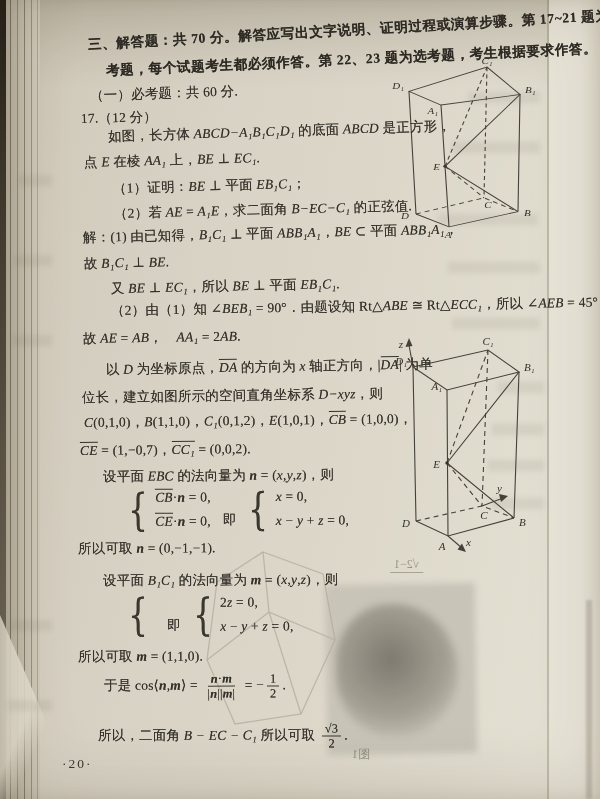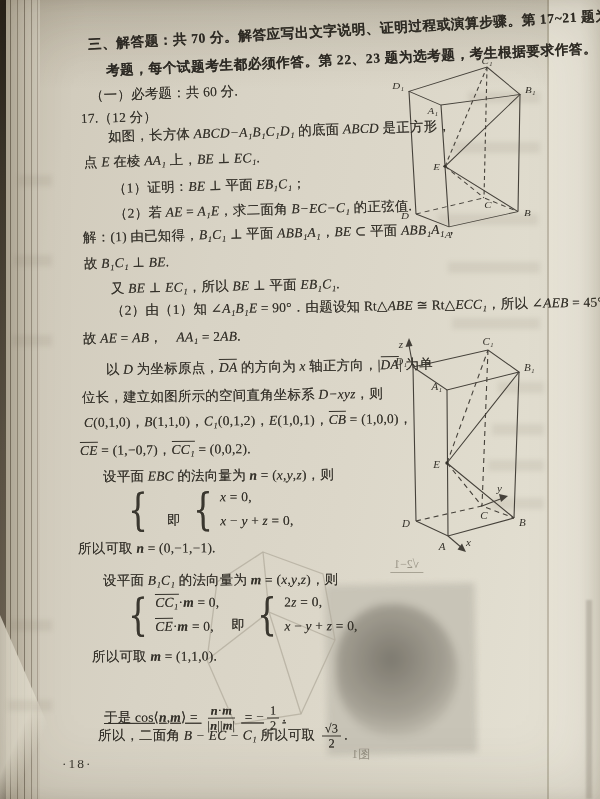--- a/index.html
+++ b/index.html
@@ -159,59 +159,59 @@
       <div class="line hd" style="left: 106px; top: 62px; transform: rotate(-2.6deg);"><span>考题，每个试题考生都必须作答。第 22、23 题为选考题，考生根据要求作答。</span></div>
       <div class="line" style="left: 90px; top: 87px; transform: rotate(-1.8deg);"><span>（一）必考题：共 60 分.</span></div>
       <div class="line" style="left: 81px; top: 110px; transform: rotate(-1.6deg);"><span>17.（12 分）</span></div>
       <div class="line" style="left: 108px; top: 128px; transform: rotate(-1.8deg);"><span>如图，长方体 </span><span class="mi">ABCD−A₁B₁C₁D₁</span><span> 的底面 </span><span class="mi">ABCD</span><span> 是正方形，</span></div>
       <div class="line" style="left: 84px; top: 154px; transform: rotate(-1.6deg);"><span>点 </span><span class="mi">E</span><span> 在棱 </span><span class="mi">AA₁</span><span> 上，</span><span class="mi">BE</span><span> ⊥ </span><span class="mi">EC₁</span><span>.</span></div>
       <div class="line" style="left: 113px; top: 180px; transform: rotate(-1.6deg);"><span>（1）证明：</span><span class="mi">BE</span><span> ⊥ 平面 </span><span class="mi">EB₁C₁</span><span>；</span></div>
       <div class="line" style="left: 114px; top: 205px; transform: rotate(-1.5deg);"><span>（2）若 </span><span class="mi">AE</span><span> = </span><span class="mi">A₁E</span><span>，求二面角 </span><span class="mi">B−EC−C₁</span><span> 的正弦值.</span></div>
       <div class="line" style="left: 83px; top: 229px; transform: rotate(-1.3deg);"><span>解：(1) 由已知得，</span><span class="mi">B₁C₁</span><span> ⊥ 平面 </span><span class="mi">ABB₁A₁</span><span>，</span><span class="mi">BE</span><span> ⊂ 平面 </span><span class="mi">ABB₁A₁</span><span>，</span></div>
       <div class="line" style="left: 84px; top: 255px; transform: rotate(-1.2deg);"><span>故 </span><span class="mi">B₁C₁</span><span> ⊥ </span><span class="mi">BE</span><span>.</span></div>
       <div class="line" style="left: 111px; top: 280px; transform: rotate(-1.2deg);"><span>又 </span><span class="mi">BE</span><span> ⊥ </span><span class="mi">EC₁</span><span>，所以 </span><span class="mi">BE</span><span> ⊥ 平面 </span><span class="mi">EB₁C₁</span><span>.</span></div>
-      <div class="line" style="left: 111px; top: 302px; transform: rotate(-1deg);"><span>（2）由（1）知 ∠</span><span class="mi">A₁B₁E</span><span> = 90°．由题设知 Rt△</span><span class="mi">ABE</span><span> ≅ Rt△</span><span class="mi">ECC₁</span><span>，所以 ∠</span><span class="mi">AEB</span><span> = 45°，</span></div>
+      <div class="line" style="left: 111px; top: 302px; transform: rotate(-1deg);"><span>（2）由（1）知 ∠</span><span class="mi">BEB₁</span><span> = 90°．由题设知 Rt△</span><span class="mi">ABE</span><span> ≅ Rt△</span><span class="mi">ECC₁</span><span>，所以 ∠</span><span class="mi">AEB</span><span> = 45°，</span></div>
       <div class="line" style="left: 83px; top: 330px; transform: rotate(-0.9deg);"><span>故 </span><span class="mi">AE</span><span> = </span><span class="mi">AB</span><span>，　</span><span class="mi">AA₁</span><span> = 2</span><span class="mi">AB</span><span>.</span></div>
       <div class="line" style="left: 106px; top: 361px; transform: rotate(-1deg);"><span>以 </span><span class="mi">D</span><span> 为坐标原点，</span><span class="mi vec">DA</span><span> 的方向为 </span><span class="mi">x</span><span> 轴正方向，|</span><span class="mi vec">DA</span><span>| 为单</span></div>
       <div class="line" style="left: 82px; top: 389px; transform: rotate(-0.8deg);"><span>位长，建立如图所示的空间直角坐标系 </span><span class="mi">D−xyz</span><span>，则</span></div>
       <div class="line" style="left: 84px; top: 414px; transform: rotate(-0.7deg);"><span class="mi">C</span><span>(0,1,0)，</span><span class="mi">B</span><span>(1,1,0)，</span><span class="mi">C₁</span><span>(0,1,2)，</span><span class="mi">E</span><span>(1,0,1)，</span><span class="mi vec">CB</span><span> = (1,0,0)，</span></div>
       <div class="line" style="left: 80px; top: 442px; transform: rotate(-0.6deg);"><span class="mi vec">CE</span><span> = (1,−0,7)，</span><span class="mi vec">CC₁</span><span> = (0,0,2).</span></div>
       <div class="line" style="left: 103px; top: 468px; transform: rotate(-0.5deg);"><span>设平面 </span><span class="mi">EBC</span><span> 的法向量为 </span><span class="mb">n</span><span> = (</span><span class="mi">x</span><span>,</span><span class="mi">y</span><span>,</span><span class="mi">z</span><span>)，则</span></div>
       <div class="line" style="left: 124px; top: 490px; transform: rotate(-0.4deg);"><span class="sysg">
           <span class="brace">{</span>
+          <span class="sysrows">
+            <span class="sysrow"><span class="mi vec">CB</span><span>·</span><span class="mb">n</span><span> = 0,</span></span>
+            <span class="sysrow"><span class="mi vec">CE</span><span>·</span><span class="mb">n</span><span> = 0,</span></span>
+          </span>
         </span><span class="mid">即</span><span class="sysg">
           <span class="brace">{</span>
           <span class="sysrows">
             <span class="sysrow"><span class="mi">x</span><span> = 0,</span></span>
             <span class="sysrow"><span class="mi">x</span><span> − </span><span class="mi">y</span><span> + </span><span class="mi">z</span><span> = 0,</span></span>
           </span>
         </span></div>
       <div class="line" style="left: 78px; top: 540px; transform: rotate(-0.3deg); font-family: Liberation Serif, serif;"><span>所以可取 </span><span class="mb">n</span><span> = (0,−1,−1).</span></div>
       <div class="line" style="left: 103px; top: 572px; transform: rotate(-0.3deg);"><span>设平面 </span><span class="mi">B₁C₁</span><span> 的法向量为 </span><span class="mb">m</span><span> = (</span><span class="mi">x</span><span>,</span><span class="mi">y</span><span>,</span><span class="mi">z</span><span>)，则</span></div>
       <div class="line" style="left: 124px; top: 595px; transform: rotate(-0.2deg);"><span class="sysg">
           <span class="brace">{</span>
-          <span class="sysrows">
-            <span class="sysrow"><span class="mi vec">CC₁</span><span>·</span><span class="mb">m</span><span> = 0,</span></span>
-            <span class="sysrow"><span class="mi vec">CE</span><span>·</span><span class="mb">m</span><span> = 0,</span></span>
-          </span>
         </span><span class="mid">即</span><span class="sysg">
           <span class="brace">{</span>
           <span class="sysrows">
             <span class="sysrow"><span>2</span><span class="mi">z</span><span> = 0,</span></span>
             <span class="sysrow"><span class="mi">x</span><span> − </span><span class="mi">y</span><span> + </span><span class="mi">z</span><span> = 0,</span></span>
           </span>
         </span></div>
-      <div class="line" style="left: 92px; top: 648px; transform: rotate(-0.2deg);"><span>所以可取 </span><span class="mb">m</span><span> = (1,1,0).</span></div>
-      <div class="line" style="left: 104px; top: 704px; transform: rotate(-0.2deg); text-decoration: underline;"><span>于是 cos⟨</span><span class="mb">n</span><span>,</span><span class="mb">m</span><span>⟩ = </span><span class="fr">
+      <div class="line" style="left: 78px; top: 648px; transform: rotate(-0.2deg);"><span>所以可取 </span><span class="mb">m</span><span> = (1,1,0).</span></div>
+      <div class="line" style="left: 104px; top: 672px; transform: rotate(-0.2deg);"><span>于是 cos⟨</span><span class="mb">n</span><span>,</span><span class="mb">m</span><span>⟩ = </span><span class="fr">
           <span class="fn"><span class="mb">n</span><span>·</span><span class="mb">m</span></span>
           <span class="fd"><span>|</span><span class="mb">n</span><span>||</span><span class="mb">m</span><span>|</span></span>
         </span><span> = −</span><span class="fr">
           <span class="fn"><span>1</span></span>
           <span class="fd"><span>2</span></span>
         </span><span>.</span></div>
       <div class="line" style="left: 98px; top: 722px; transform: rotate(-0.1deg);"><span>所以，二面角 </span><span class="mi">B − EC − C₁</span><span> 所以可取 </span><span class="fr">
           <span class="fn"><span>√3</span></span>
           <span class="fd"><span>2</span></span>
         </span><span>.</span></div>
     </div>
 
-  <div class="pagenum">·18·</div>
+  <div class="pagenum">·20·</div>
 </div>
 
 </body></html>

